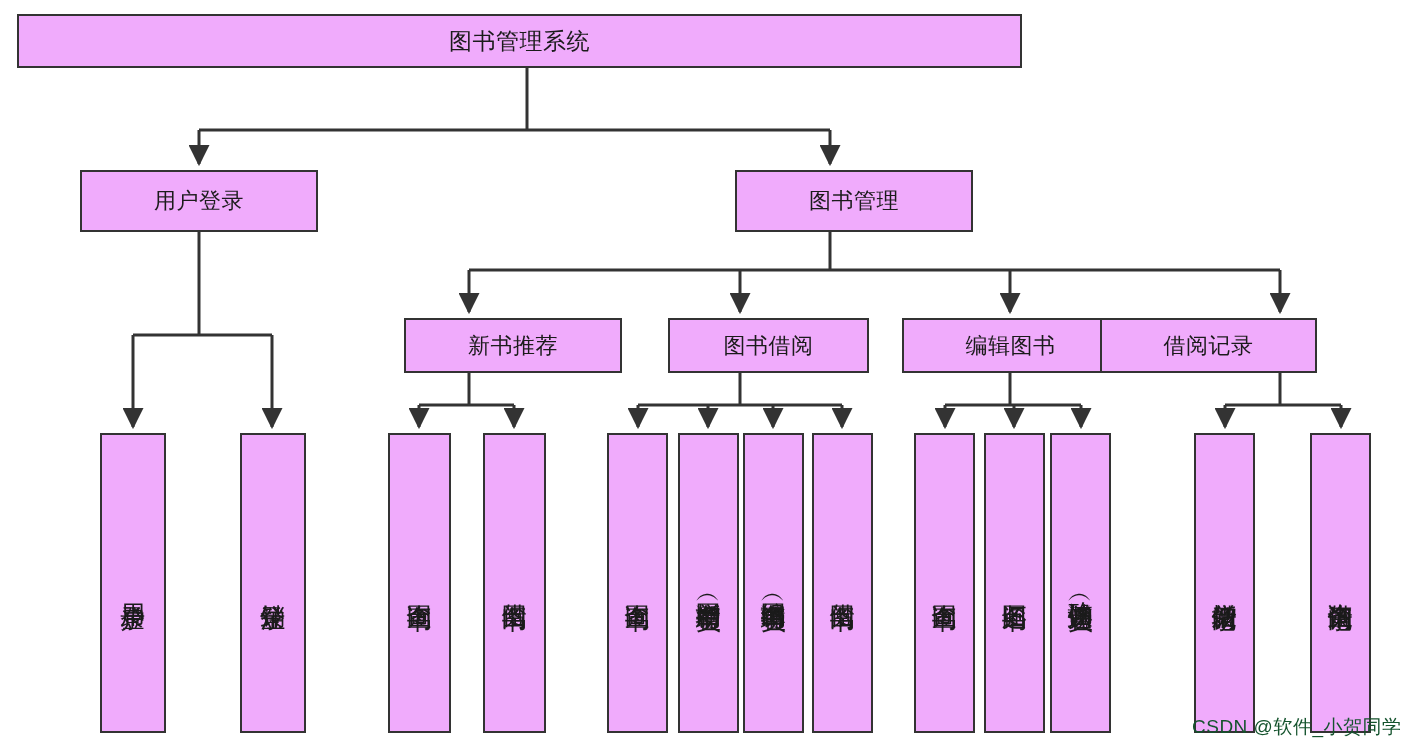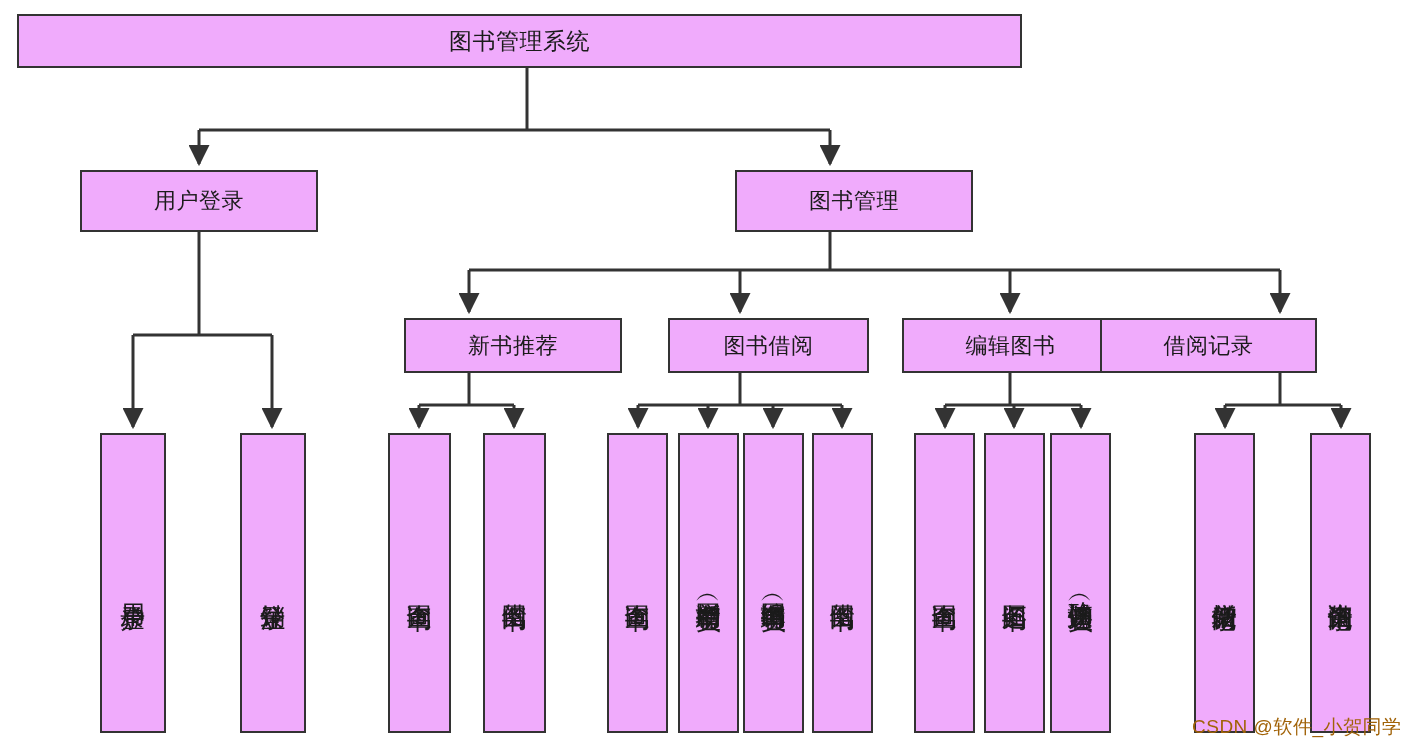--- a/index.html
+++ b/index.html
@@ -54,21 +54,21 @@
     text-orientation: upright;
     font-size: 25px;
     line-height: 1.05;
     letter-spacing: 1px;
     white-space: normal;
     max-height: 100%;
   }
   .watermark {
     position: absolute;
     font-size: 19px;
-    color: #a16207;
+    color: #14532d;
     white-space: nowrap;
     letter-spacing: 0.5px;
     user-select: none;
     text-align: center;
   }
 </style>
 </head>
 <body>
 
 <div id="canvas">

